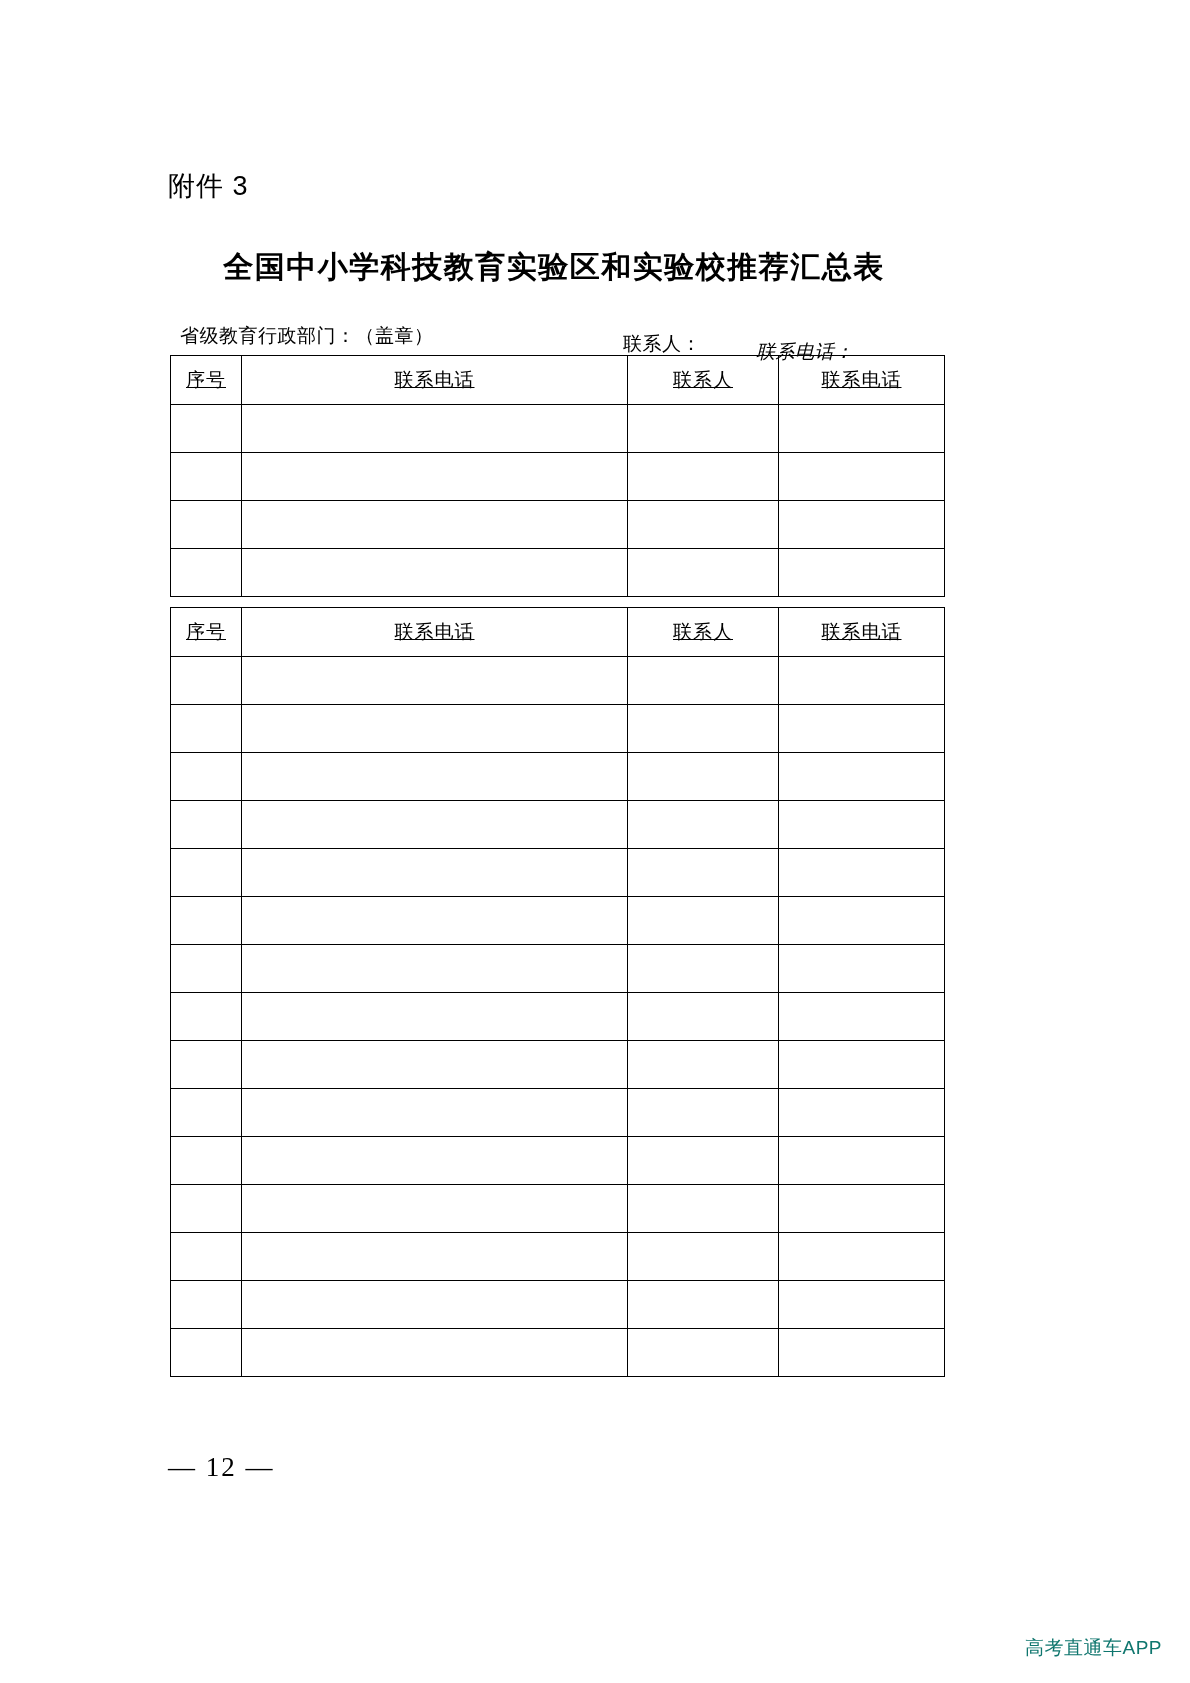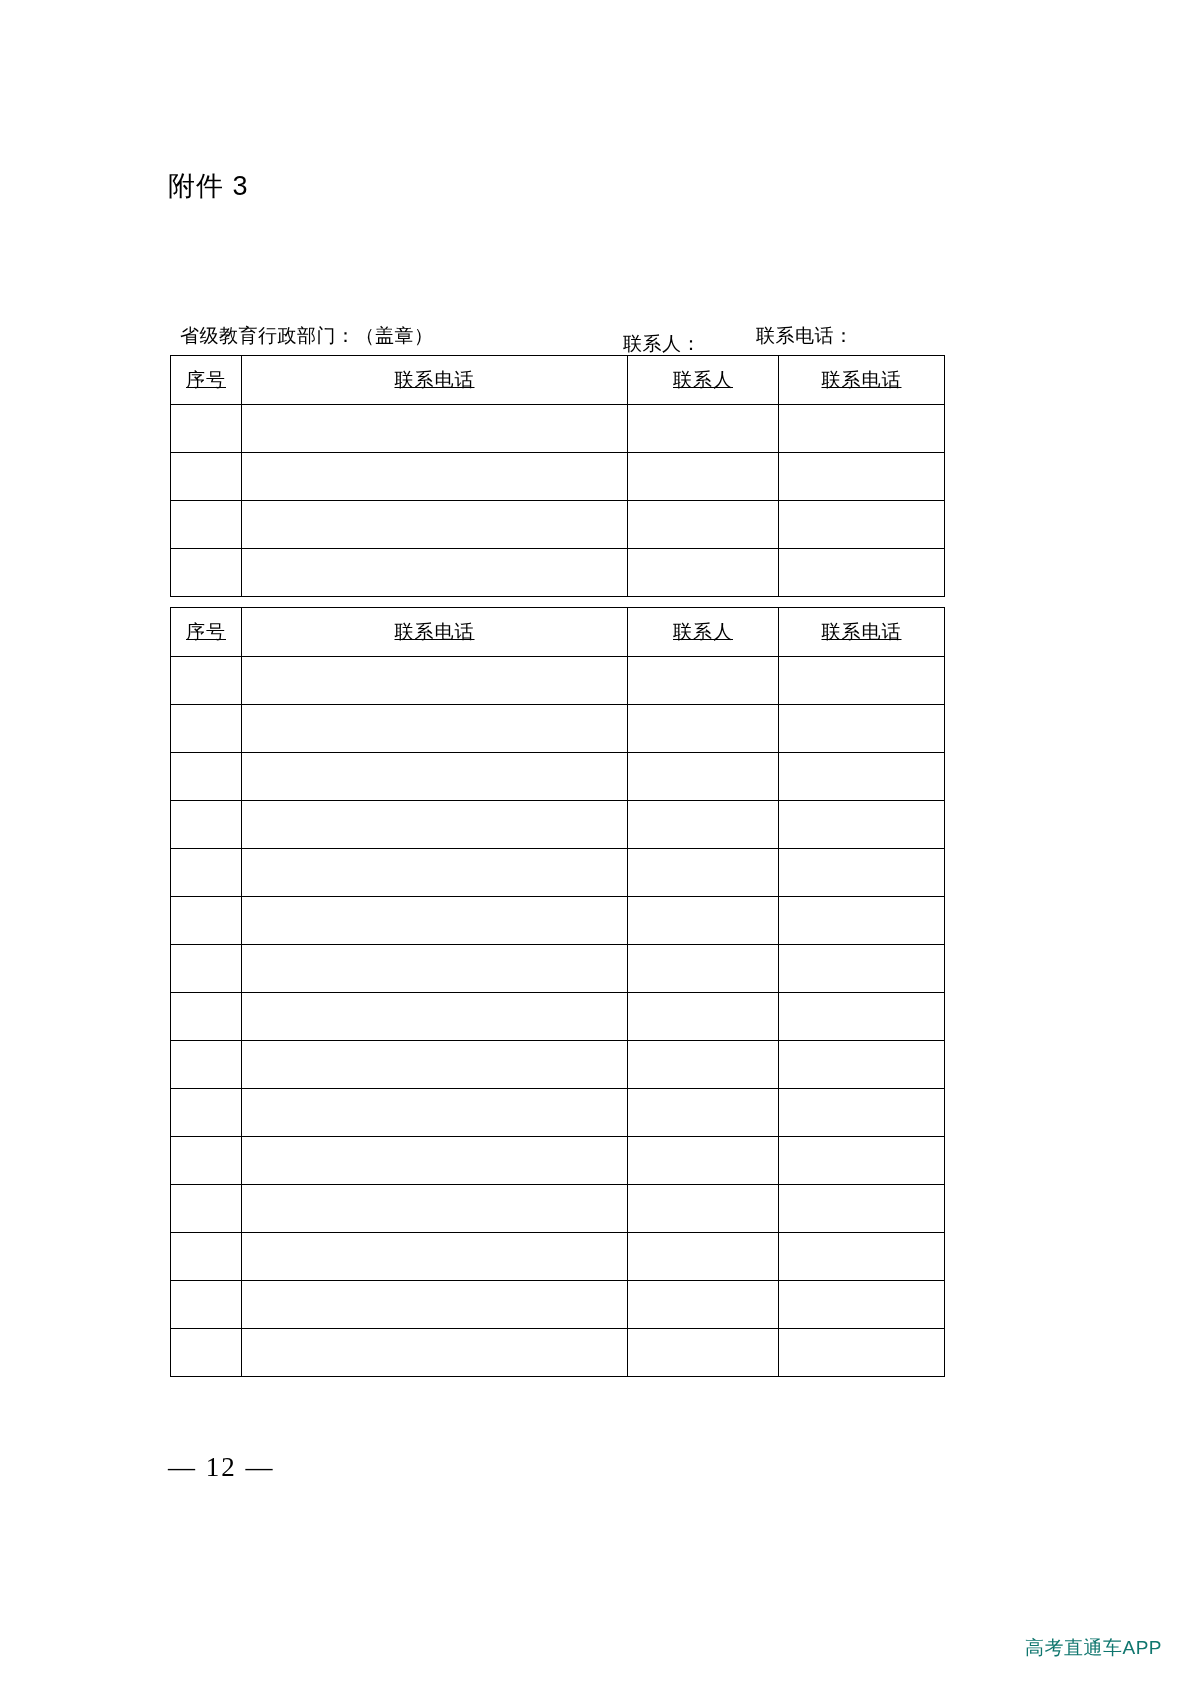--- a/index.html
+++ b/index.html
@@ -58,22 +58,23 @@
   }
   .meta-contact {
     position: absolute;
     left: 455px;
     top: 8px;
     white-space: nowrap;
   }
   .meta-phone {
     position: absolute;
     left: 588px;
-    top: 0;
+    top: 16px;
     white-space: nowrap;
+    font-style: italic;
   }
   table.form-table {
     position: absolute;
     left: 170px;
     top: 355px;
     width: 770px;
     border-collapse: collapse;
     table-layout: fixed;
     text-decoration: underline;
   }
@@ -116,20 +117,21 @@
     letter-spacing: 0.5px;
   }
 </style>
 </head>
 <body>
 
 <div class="page">
 
   <div class="attachment-label">附件 3</div>
 
+  <div class="doc-title">全国中小学科技教育实验区和实验校推荐汇总表</div>
 
   <div class="meta-row">
     <span class="meta-dept">省级教育行政部门：（盖章）</span>
     <span class="meta-contact">联系人：</span>
     <span class="meta-phone">联系电话：</span>
   </div>
 
   <table class="form-table">
     <tbody id="table-body">
         <tr class="header-row">

